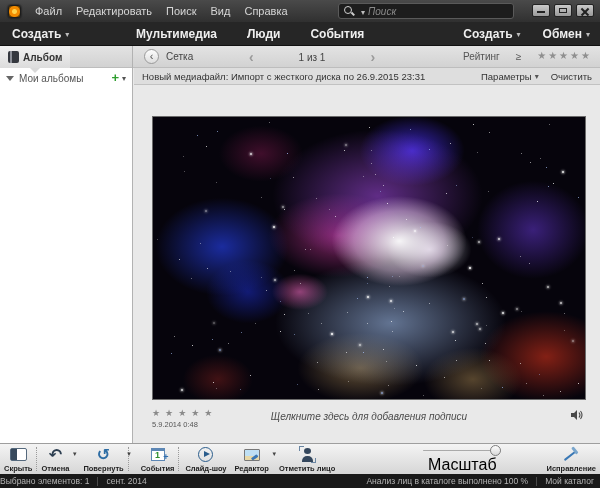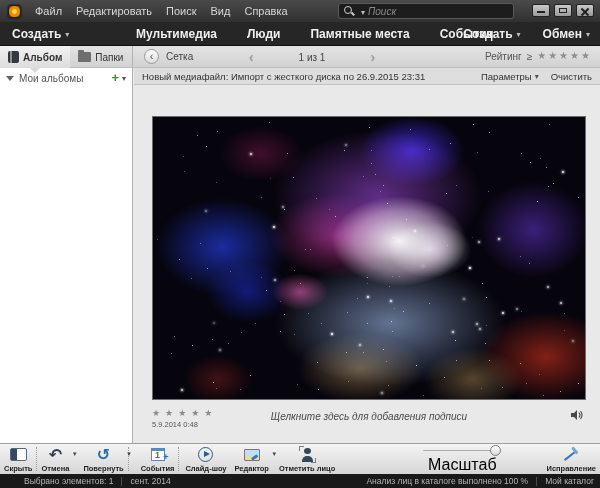--- a/index.html
+++ b/index.html
@@ -57,21 +57,21 @@
   .folder-ico { width:13px; height:10px; background:#6e6e6e; border-radius:1px; position:relative; }
   .folder-ico::before { content:""; position:absolute; left:0; top:-2px; width:6px; height:2px; background:#6e6e6e; border-radius:1px 1px 0 0; }
   .nav { position:absolute; left:134px; top:0; right:0; height:22px; }
   .backbtn { position:absolute; left:10px; top:3px; width:15px; height:15px; border-radius:50%;
     background:linear-gradient(#fdfdfd,#dedede); border:1px solid #9a9a9a; color:#555;
     font-size:11px; line-height:13px; text-align:center; }
   .backlabel { position:absolute; left:32px; top:5px; font-size:10px; color:#444; }
   .pager { position:absolute; left:0; right:110px; top:0; height:22px; display:flex; align-items:center; justify-content:center; gap:45px; }
   .chev { color:#9a9a9a; font-size:14px; font-weight:bold; line-height:20px; }
   .pos { font-size:10px; color:#444; }
-  .rating { position:absolute; right:8px; top:4px; display:flex; align-items:center; gap:5px; font-size:10px; color:#555; }
+  .rating { position:absolute; right:8px; top:4px; display:flex; align-items:center; gap:16px; font-size:10px; color:#555; }
   .star { color:#8f8f8f; font-size:10px; line-height:12px; }
 
   
   .findbar { position:absolute; left:134px; top:68px; width:466px; height:17px; background:#dedede;
     border-bottom:1px solid #c2c2c2; display:flex; align-items:center; font-size:9.5px; color:#333; }
   .findbar .text { margin-left:8px; }
   .findbar .right { margin-left:auto; display:flex; gap:12px; margin-right:8px; }
 
   
   .sidebar { position:absolute; left:0; top:68px; width:133px; height:375px; background:#ffffff;
@@ -148,21 +148,21 @@
   .zoomctl .lbl { margin-top:5px; }
   .fix-ico { position:relative; width:16px; height:15px; }
   .fix-ico::before { content:""; position:absolute; left:2px; bottom:1px; width:14px; height:2px; background:#3a78b5; transform:rotate(-38deg); transform-origin:left bottom; border-radius:1px; }
   .fix-ico::after { content:""; position:absolute; right:0px; top:2px; width:8px; height:2.6px; background:#7aa6cc; transform:rotate(52deg); border-radius:1px; }
   .rgroup { margin-left:auto; display:flex; margin-right:4px; gap:8px; }
   .tinydd { position:absolute; right:-7px; top:6px; font-size:7px; color:#444; }
 
   
   .statusbar { position:absolute; left:0; top:474px; width:600px; height:14px; background:#191919;
     display:flex; align-items:center; font-size:8.5px; color:#b5b5b5; }
-  .statusbar .l { margin-left:24px; display:flex; gap:8px; align-items:center; }
+  .statusbar .l { margin-left:0; display:flex; gap:8px; align-items:center; }
   .statusbar .r { margin-left:auto; margin-right:6px; display:flex; gap:8px; align-items:center; }
   .sdiv { width:1px; height:9px; background:#4a4a4a; }
 </style>
 </head>
 <body>
 
 <div class="titlebar">
   <div class="appicon"></div>
   <div class="menus">
     <span class="menu-item">Файл</span>
@@ -181,38 +181,33 @@
     <div class="winbtn glyph-max"></div>
     <div class="winbtn glyph-close"></div>
   </div>
 </div>
 
 <div class="tabbar">
   <span class="import modetab dd">Создать</span>
   <div class="tabs">
     <span class="modetab">Мультимедиа</span>
     <span class="modetab">Люди</span>
-    <span class="modetab">Памятные места</span>
     <span class="modetab">События</span>
   </div>
   <div class="right">
     <span class="modetab dd">Создать</span>
     <span class="modetab dd">Обмен</span>
   </div>
 </div>
 
 <div class="subbar">
   <div class="lefttabs">
     <div class="ltab active">
       <span class="album-ico"></span>
       <span>Альбом</span>
-    </div>
-    <div class="ltab">
-      <span class="folder-ico"></span>
-      <span>Папки</span>
     </div>
   </div>
   <div class="nav">
     <div class="backbtn">‹</div>
     <span class="backlabel">Сетка</span>
     <div class="pager">
       <span class="chev">‹</span>
       <span class="pos">1 из 1</span>
       <span class="chev">›</span>
     </div>

